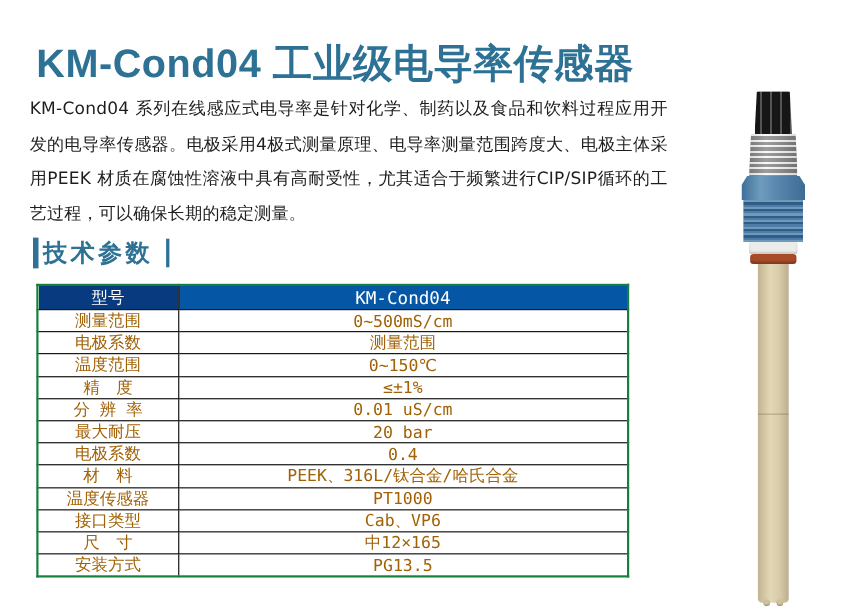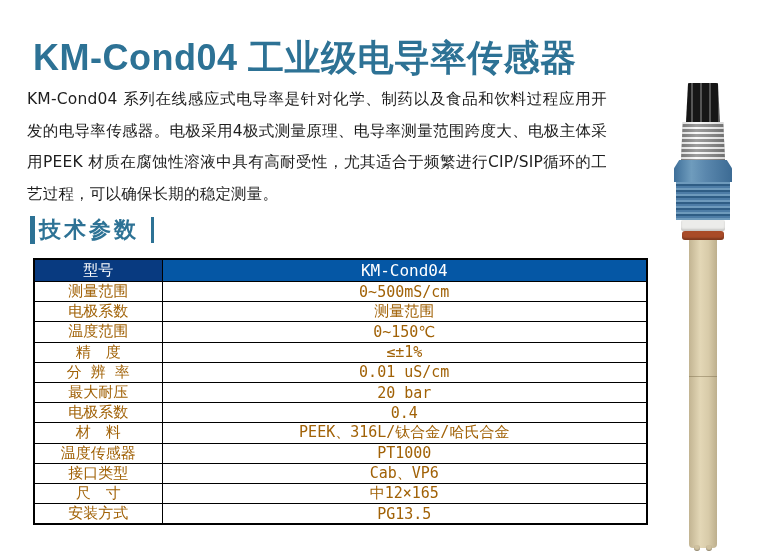--- a/index.html
+++ b/index.html
@@ -32,22 +32,22 @@
   }
   .bar-thick{width:5px;height:28px;background:#2d7295;margin-right:4px;}
   .bar-thin{width:3px;height:26px;background:#2d7295;margin-left:12px;}
   .section-title{
     font-size:22px;font-weight:bold;color:#2d7295;letter-spacing:3px;
   }
 
   
   .spec-wrap{position:absolute;left:33px;top:258px;}
   table.spec{
-    border-collapse:collapse;table-layout:fixed;width:615px;
-    border:2px solid #000000;
+    border-collapse:collapse;table-layout:fixed;width:539px;
+    border:2px solid #15803d;
     font-family:"DejaVu Sans Mono","DejaVu Sans",sans-serif;
   }
   table.spec col.c1{width:128px;}
   table.spec th,table.spec td{
     border:1px solid #000;text-align:center;vertical-align:middle;
     padding:0;height:19.2px;font-size:15px;color:#a16207;font-weight:normal;
     overflow:hidden;white-space:nowrap;
   }
   table.spec tr.head th{height:21px;color:#ffffff;}
   table.spec tr.head th.h1{background:#083a80;font-size:15px;}

